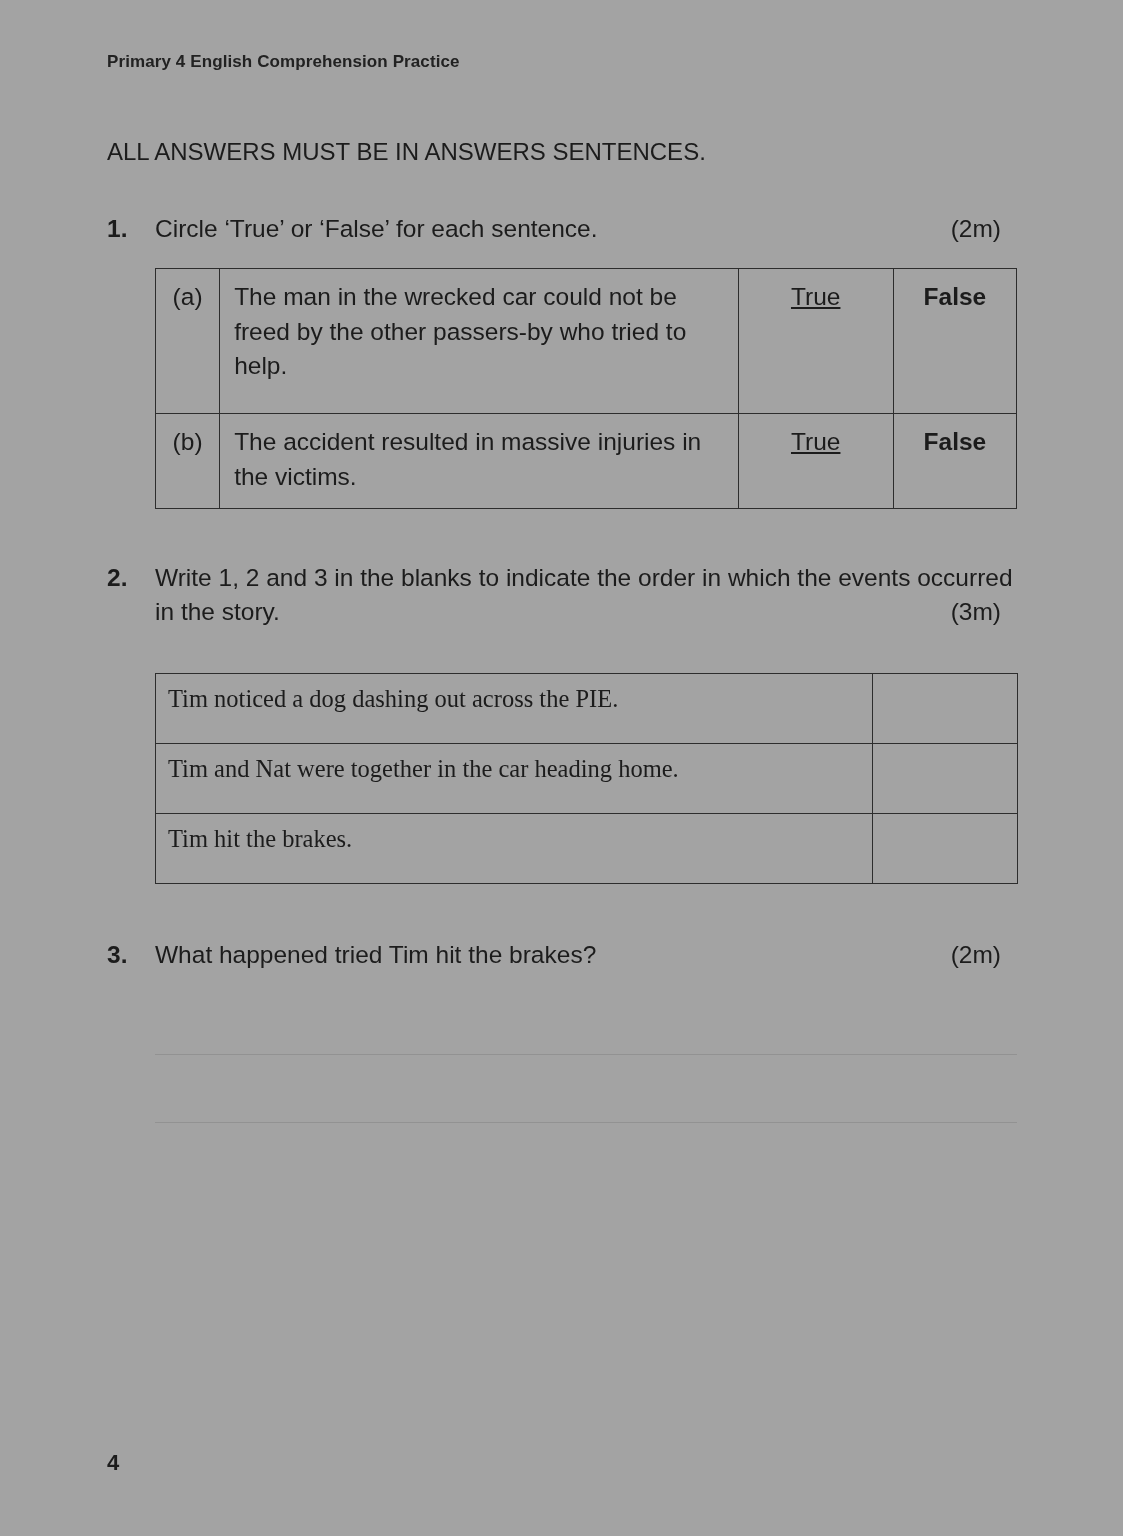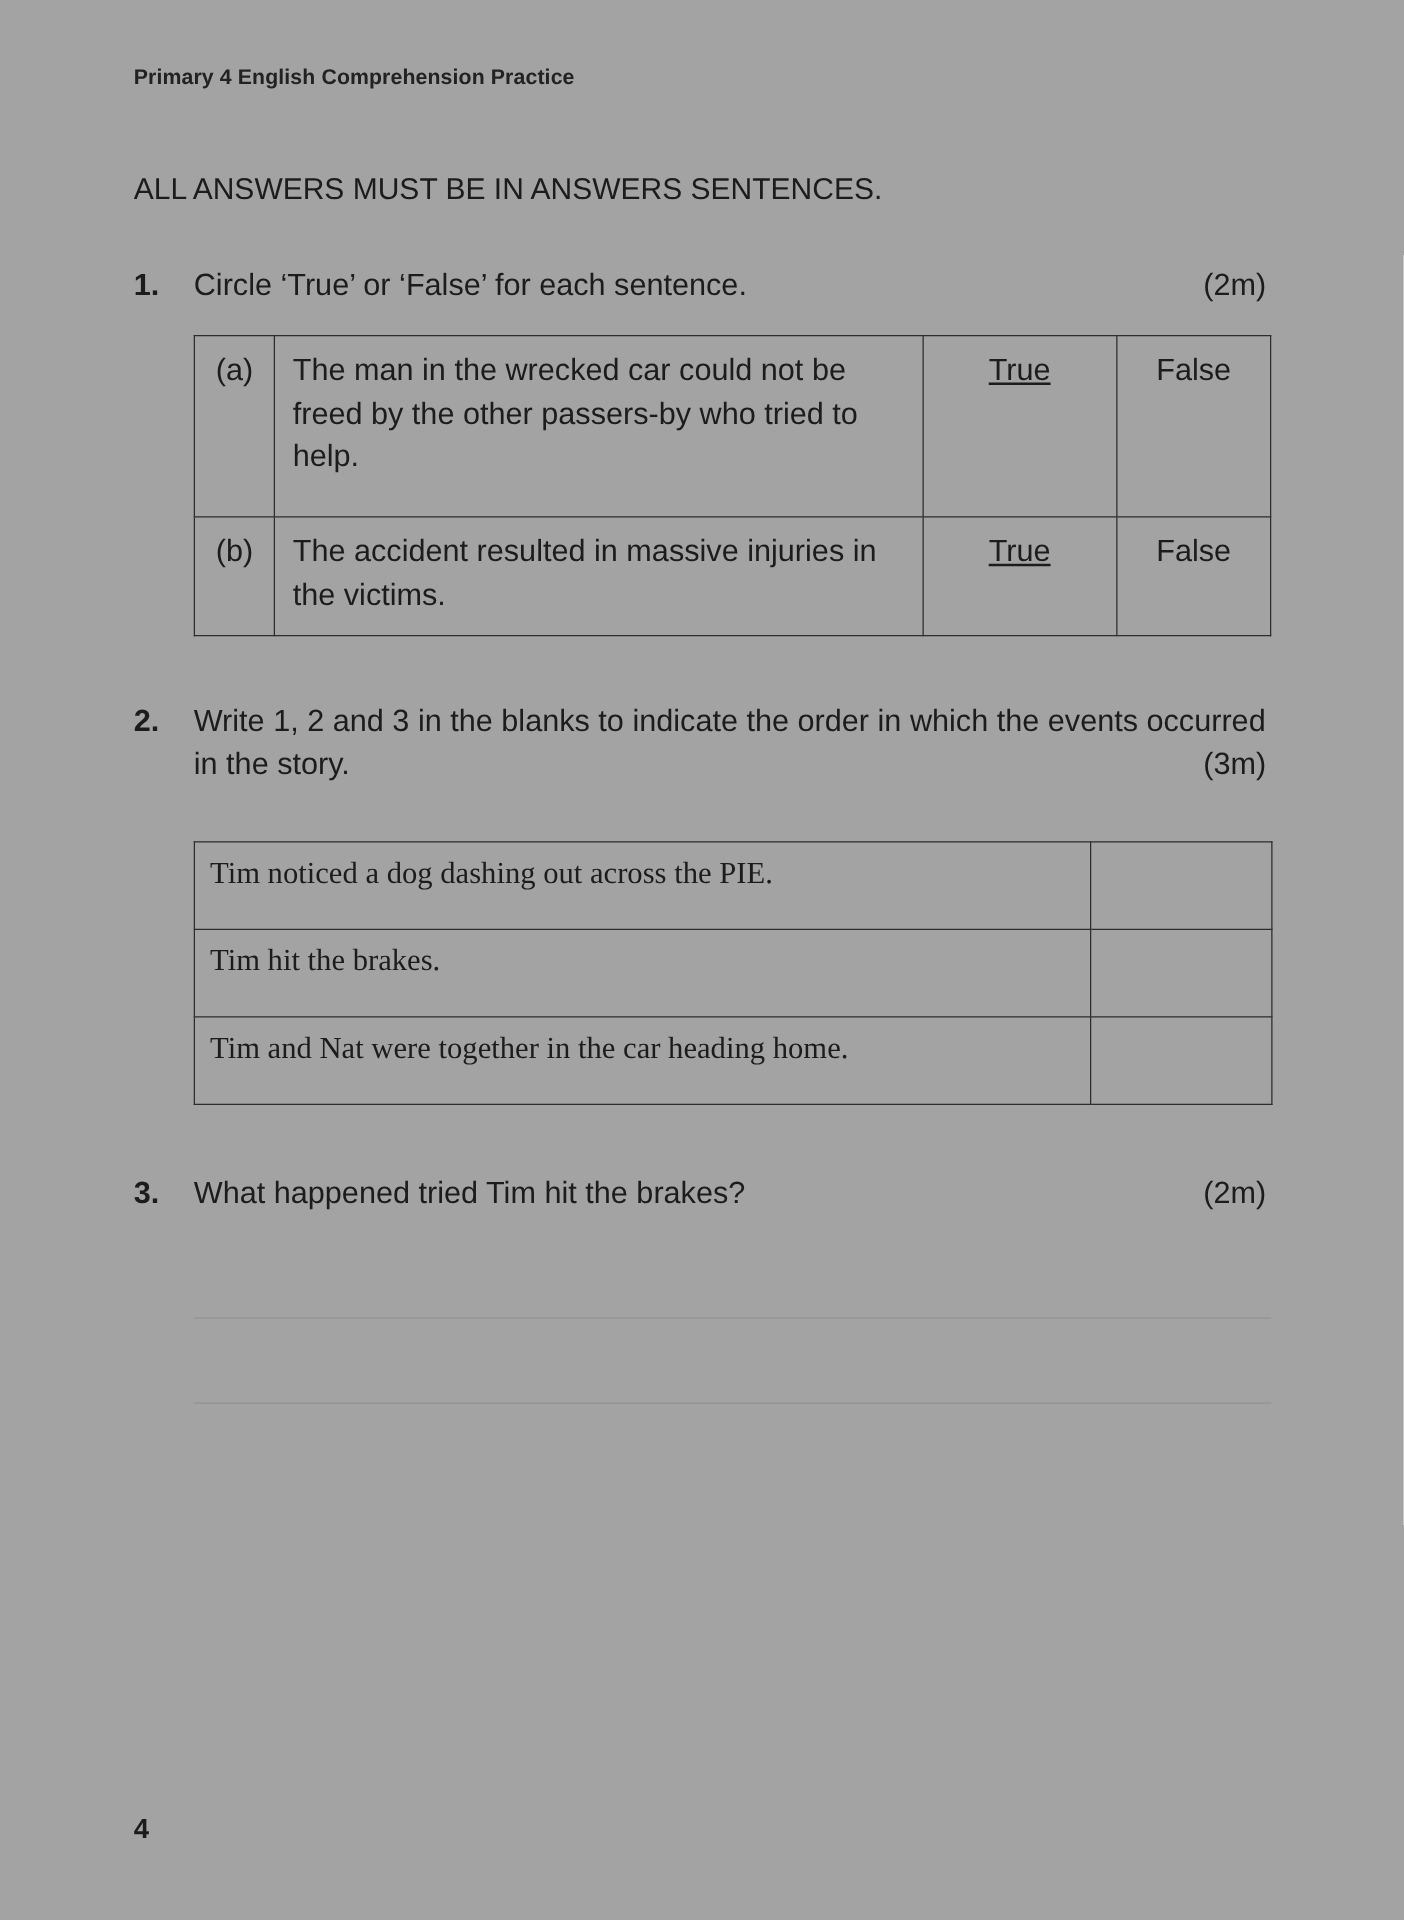--- a/index.html
+++ b/index.html
@@ -42,21 +42,21 @@
   .q2 { margin-top: 52px; }
   .q3 { margin-top: 54px; }
 
   .qnum {
     position: absolute;
     left: 0;
     top: 0;
     font-weight: bold;
   }
   .qtext { max-width: 862px; }
-  .qmarks { position: absolute; right: 4px; }
+  .qmarks { position: absolute; right: 16px; }
   .qmarks.top { top: 0; }
   .qmarks.bottom { bottom: 0; }
 
   table {
     border-collapse: collapse;
     margin-left: 48px;
     width: 862px;
     table-layout: fixed;
   }
   td {
@@ -71,21 +71,21 @@
   .tf-table .c-label {
     width: 62px;
     text-align: center;
     padding: 11px 4px;
   }
   .tf-table .c-stmt {
     width: 501px;
     padding: 11px 16px 14px 14px;
   }
   .tf-table .c-true  { width: 150px; text-align: center; padding: 11px 4px; text-decoration: underline; }
-  .tf-table .c-false { width: 119px; text-align: center; padding: 11px 0; }
+  .tf-table .c-false { width: 119px; text-align: center; padding: 11px 0; font-weight: bold; }
   .tf-table .row-a td { height: 145px; }
   .tf-table .row-b td { height: 92px; }
 
   
   .order-table { margin-top: 44px; font-family: Liberation Serif, serif; }
   .order-table .o-stmt {
     width: 717px;
     padding: 8px 14px 10px 12px;
   }
   .order-table .o-blank { width: 145px; }
@@ -148,25 +148,25 @@
       <span class="qmarks bottom">(3m)</span>
     </div>
 
     <table class="order-table">
       <tbody>
         <tr>
           <td class="o-stmt">Tim noticed a dog dashing out across the PIE.</td>
           <td class="o-blank"></td>
         </tr>
         <tr>
-          <td class="o-stmt">Tim hit the brakes.</td>
+          <td class="o-stmt">Tim and Nat were together in the car heading home.</td>
           <td class="o-blank"></td>
         </tr>
         <tr>
-          <td class="o-stmt">Tim and Nat were together in the car heading home.</td>
+          <td class="o-stmt">Tim hit the brakes.</td>
           <td class="o-blank"></td>
         </tr>
       </tbody>
     </table>
 
     <div class="question q3">
       <span class="qnum">3.</span>
       <div class="qtext">What happened tried Tim hit the brakes?</div>
       <span class="qmarks top">(2m)</span>
     </div>

